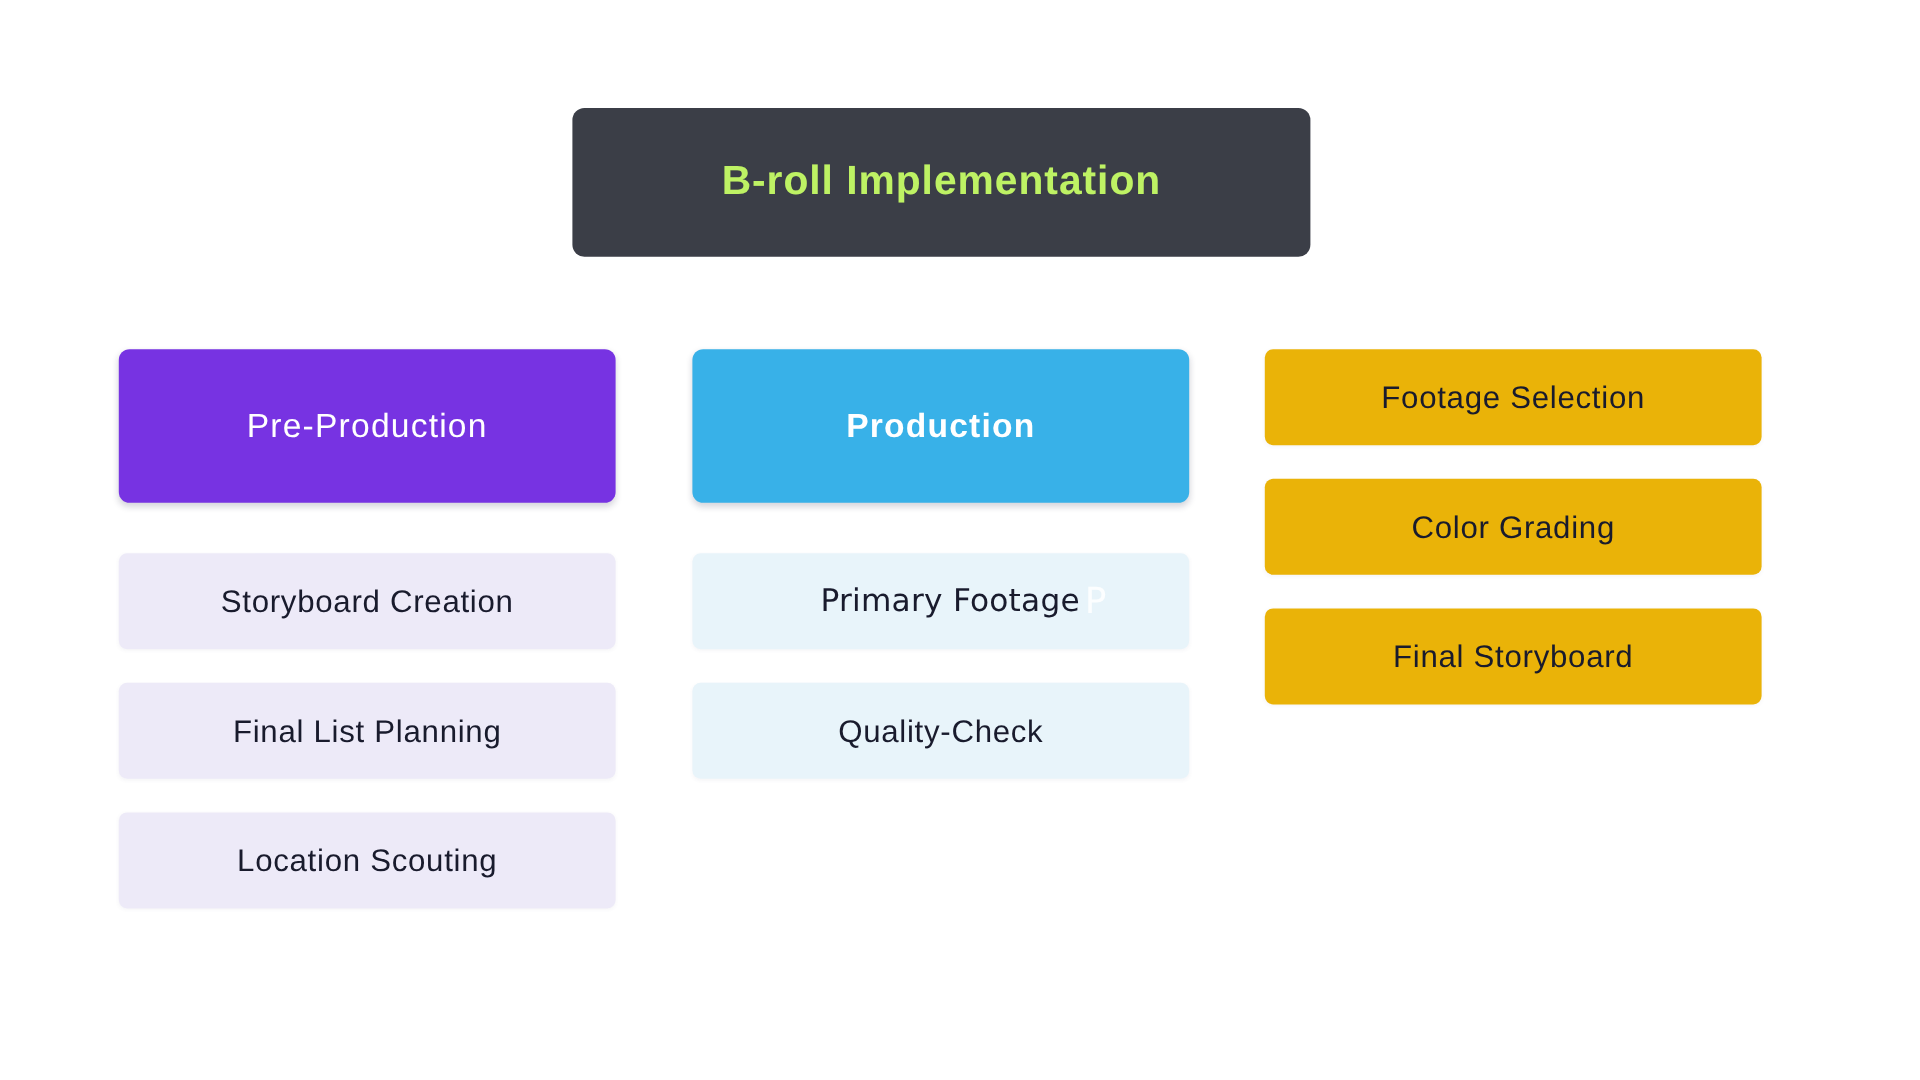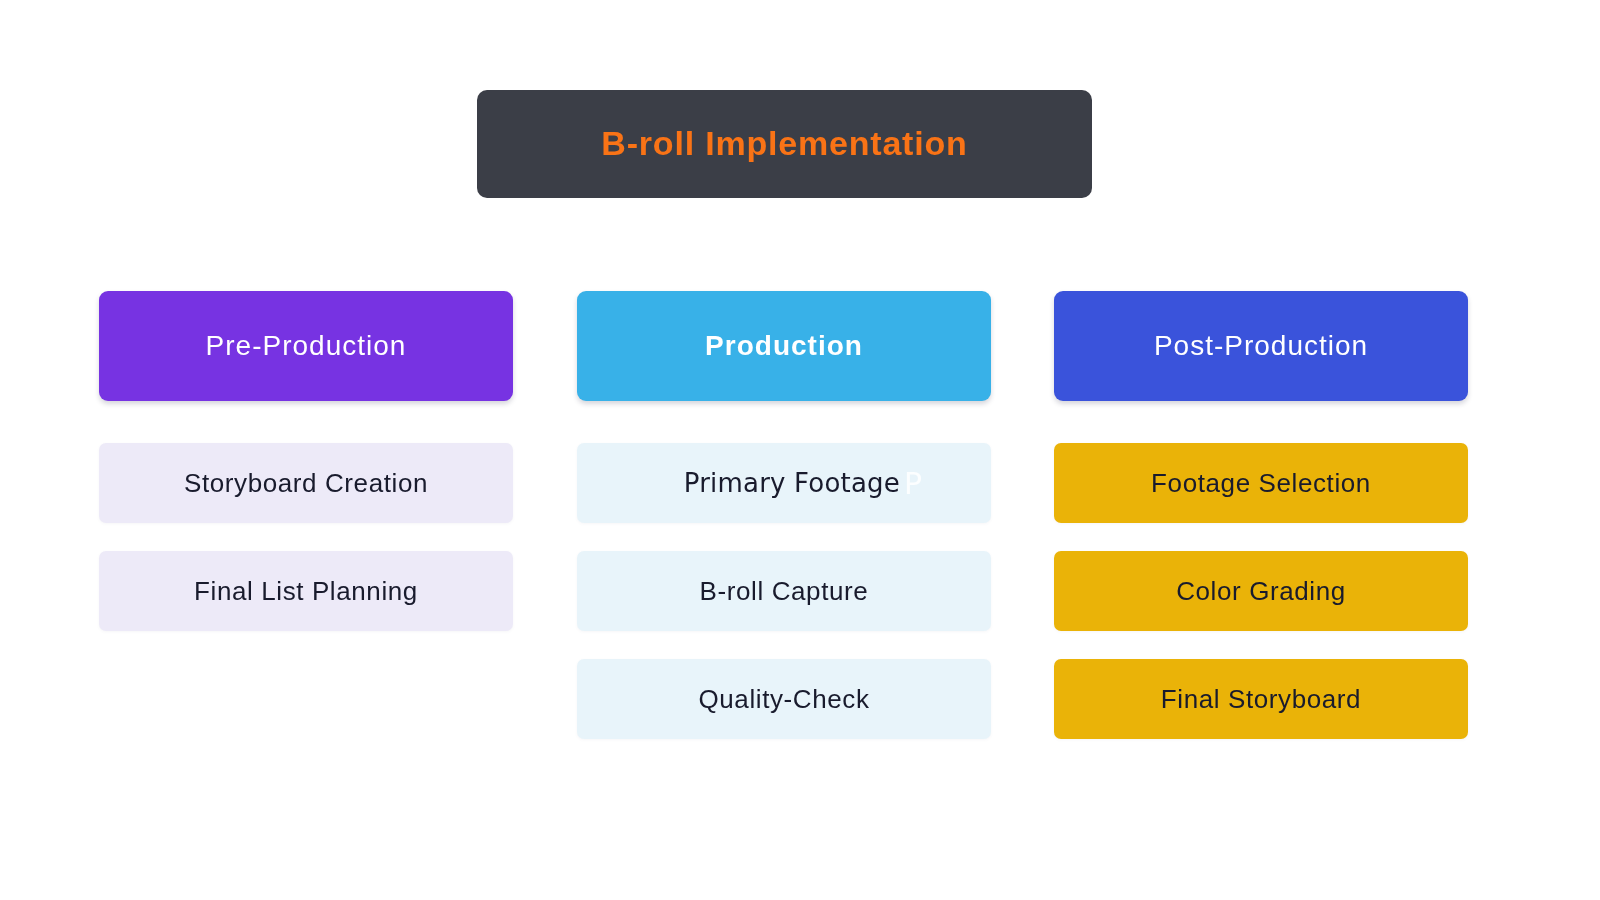--- a/index.html
+++ b/index.html
@@ -11,24 +11,24 @@
     width: 1600px;
     height: 900px;
     background: #ffffff;
   }
 
   .title-box {
     position: absolute;
     left: 477px;
     top: 90px;
     width: 615px;
-    height: 108px;
+    height: 124px;
     background: #3b3e47;
     border-radius: 10px;
-    color: #f97316;
+    color: #bef264;
     display: flex;
     flex-direction: column;
     align-items: center;
     justify-content: center;
     font-size: 34px;
     font-weight: bold;
     letter-spacing: 0.8px;
     line-height: 1.4;
     text-align: center;
   }
@@ -36,21 +36,21 @@
   .column {
     position: absolute;
     top: 291px;
     width: 414px;
   }
   .column.c1 { left: 99px; }
   .column.c2 { left: 577px; }
   .column.c3 { left: 1054px; }
 
   .col-header {
-    height: 110px;
+    height: 128px;
     border-radius: 9px;
     display: flex;
     align-items: center;
     justify-content: center;
     color: #ffffff;
     font-size: 28px;
     font-weight: 400;
     letter-spacing: 1px;
     margin-bottom: 42px;
     box-shadow: 0 3px 5px rgba(30, 30, 60, 0.18);
@@ -91,32 +91,31 @@
 <div class="canvas">
 
   <div class="title-box">
     <div>B-roll Implementation</div>
   </div>
 
   <div class="column c1">
     <div class="col-header">Pre-Production</div>
     <div class="item">Storyboard Creation</div>
     <div class="item">Final List Planning</div>
+    <div class="item">Location Scouting</div>
   </div>
 
   <div class="column c2">
     <div class="col-header">Production</div>
     <div class="item alt-font">
       <span>Primary Footage</span>
       <span class="ghost">P</span>
     </div>
-    <div class="item">B-roll Capture</div>
     <div class="item">Quality-Check</div>
   </div>
 
   <div class="column c3">
-    <div class="col-header">Post-Production</div>
     <div class="item">Footage Selection</div>
     <div class="item">Color Grading</div>
     <div class="item">Final Storyboard</div>
   </div>
 
 </div>
 
 </body></html>

